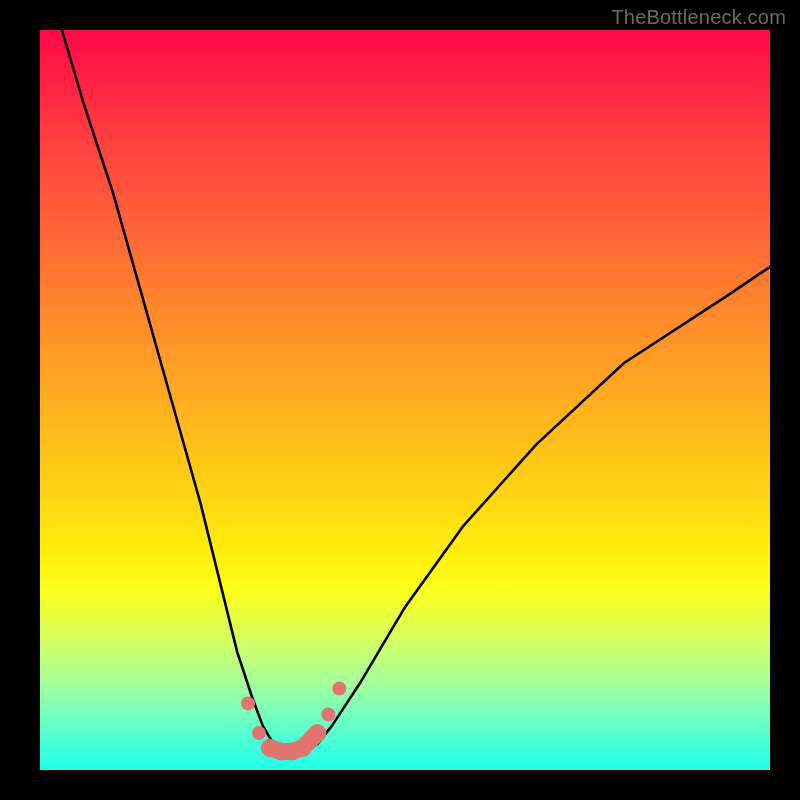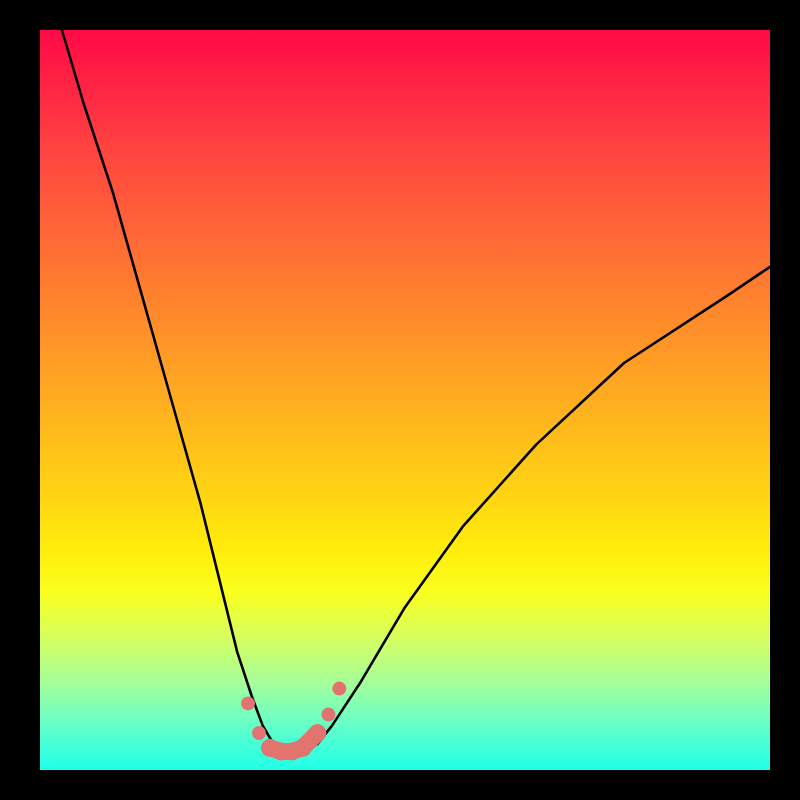--- a/index.html
+++ b/index.html
@@ -86,20 +86,21 @@
     height: 740px;
     overflow: visible;
   }
 </style>
 </head>
 <body>
 
 <div class="frame">
   <div class="plot"></div>
 
+  <div class="attribution">TheBottleneck.com</div>
 
   <svg class="curve" viewBox="0 0 730 740">
     <g id="curve-g">
         <path d="M21.9 0.0 L43.8 74.0 L73.0 162.8 L102.2 266.4 L131.4 370.0 L160.6 473.6 L182.5 562.4 L197.1 621.6 L211.7 666.0 L222.7 695.6 L233.6 714.1 L248.2 721.5 L262.8 721.5 L277.4 714.1 L292.0 695.6 L321.2 651.2 L365.0 577.2 L423.4 495.8 L496.4 414.4 L584.0 333.0 L686.2 266.4 L730.0 236.8 " fill="none" stroke="#000" stroke-width="2.6" stroke-linejoin="round" stroke-linecap="round"></path>
       </g>
     <g id="markers-g">
         <path d="M229.9 717.8 L240.9 721.5 L251.8 721.5 L262.8 717.8 L277.4 703.0 " fill="none" stroke="#e2746f" stroke-width="17" stroke-linecap="round" stroke-linejoin="round"></path>
         <circle cx="208.0" cy="673.4" r="7" fill="#e2746f"></circle>
         <circle cx="219.0" cy="703.0" r="7" fill="#e2746f"></circle>
         <circle cx="229.9" cy="717.8" r="9" fill="#e2746f"></circle>

